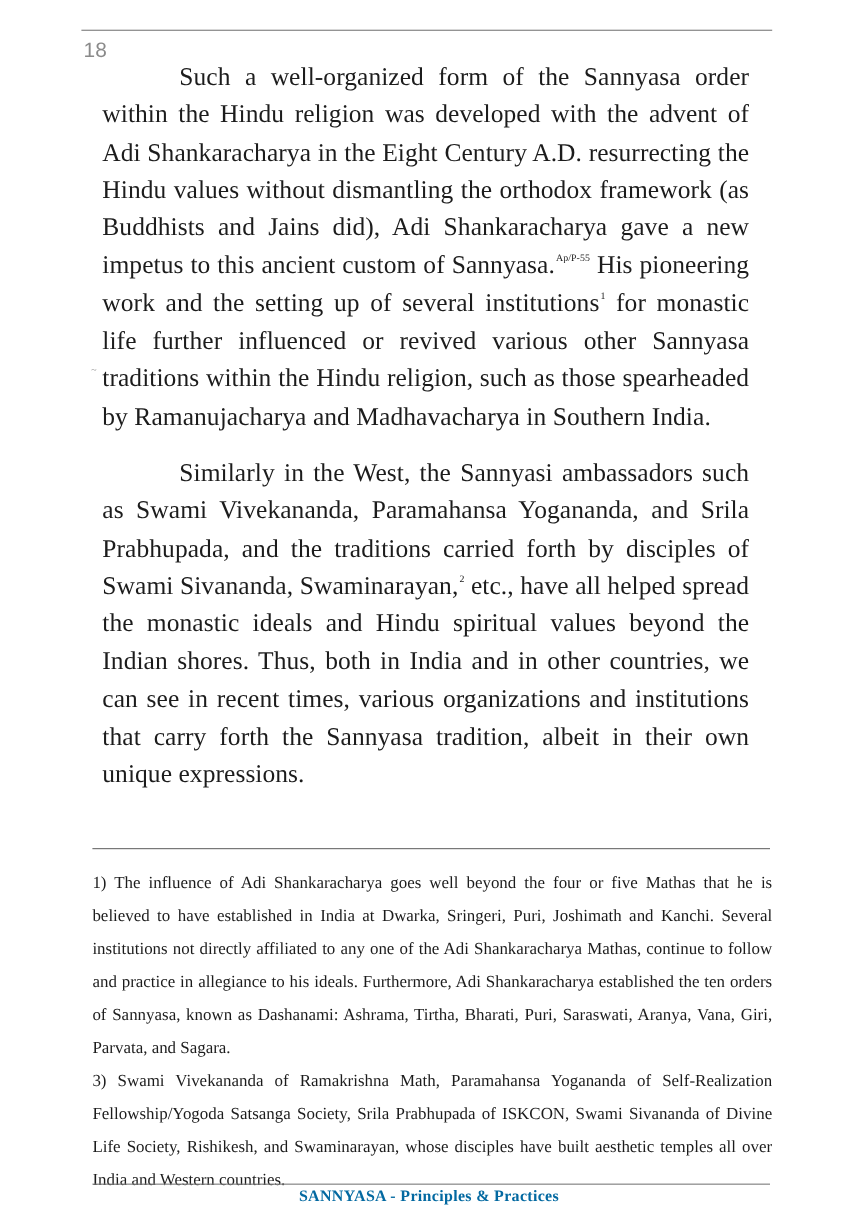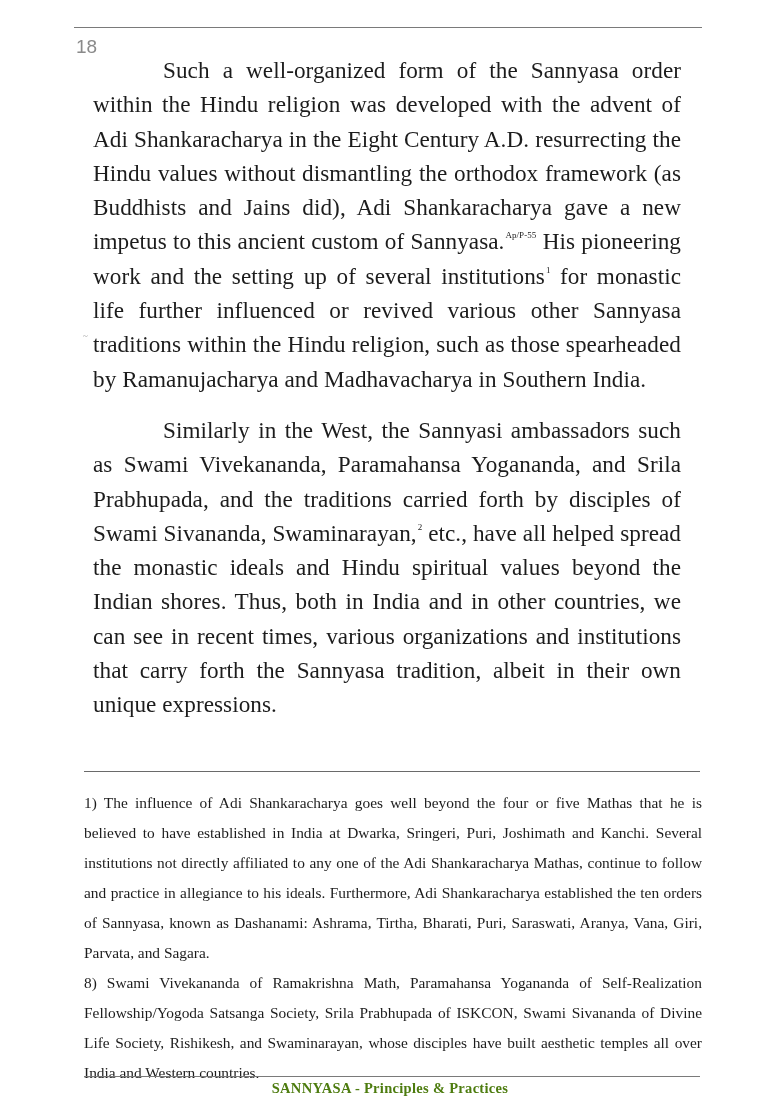--- a/index.html
+++ b/index.html
@@ -91,21 +91,21 @@
       border-top: 1.5px solid #7a7a7a;
     }
     .footer-title {
       position: absolute;
       left: 0;
       top: 1080px;
       width: 780px;
       text-align: center;
       font-size: 14.5px;
       font-weight: bold;
-      color: #4d7c0f;
+      color: #0369a1;
       letter-spacing: 0.3px;
       font-family: Liberation Serif, serif;
     }
   </style>
 </head>
 <body>
 
 <div>
 
   <div class="page-number">18</div>
@@ -115,19 +115,19 @@
     <p><span>Such a well-organized form of the Sannyasa order within the Hindu religion was developed with the advent of Adi Shankaracharya in the Eight Century A.D. resurrecting the Hindu values without dismantling the orthodox framework (as Buddhists and Jains did), Adi Shankaracharya gave a new impetus to this ancient custom of Sannyasa.</span><sup>Ap/P-55</sup><span> His pioneering work and the setting up of several institutions</span><sup>1</sup><span> for monastic life further influenced or revived various other Sannyasa traditions within the Hindu religion, such as those spearheaded by Ramanujacharya and Madhavacharya in Southern India.</span></p>
     <p><span>Similarly in the West, the Sannyasi ambassadors such as Swami Vivekananda, Paramahansa Yogananda, and Srila Prabhupada, and the traditions carried forth by disciples of Swami Sivananda, Swaminarayan,</span><sup>2</sup><span> etc., have all helped spread the monastic ideals and Hindu spiritual values beyond the Indian shores. Thus, both in India and in other countries, we can see in recent times, various organizations and institutions that carry forth the Sannyasa tradition, albeit in their own unique expressions.</span></p>
   </div>
 
   <div class="stray-mark">~</div>
 
   <div class="footnote-rule"></div>
 
   <div class="footnotes">
     <p>1) The influence of Adi Shankaracharya goes well beyond the four or five Mathas that he is believed to have established in India at Dwarka, Sringeri, Puri, Joshimath and Kanchi. Several institutions not directly affiliated to any one of the Adi Shankaracharya Mathas, continue to follow and practice in allegiance to his ideals. Furthermore, Adi Shankaracharya established the ten orders of Sannyasa, known as Dashanami: Ashrama, Tirtha, Bharati, Puri, Saraswati, Aranya, Vana, Giri, Parvata, and Sagara.</p>
-    <p>8) Swami Vivekananda of Ramakrishna Math, Paramahansa Yogananda of Self-Realization Fellowship/Yogoda Satsanga Society, Srila Prabhupada of ISKCON, Swami Sivananda of Divine Life Society, Rishikesh, and Swaminarayan, whose disciples have built aesthetic temples all over India and Western countries.</p>
+    <p>3) Swami Vivekananda of Ramakrishna Math, Paramahansa Yogananda of Self-Realization Fellowship/Yogoda Satsanga Society, Srila Prabhupada of ISKCON, Swami Sivananda of Divine Life Society, Rishikesh, and Swaminarayan, whose disciples have built aesthetic temples all over India and Western countries.</p>
   </div>
 
   <div class="footer-rule"></div>
   <div class="footer-title">SANNYASA - Principles &amp; Practices</div>
 
 </div>
 
 </body></html>

